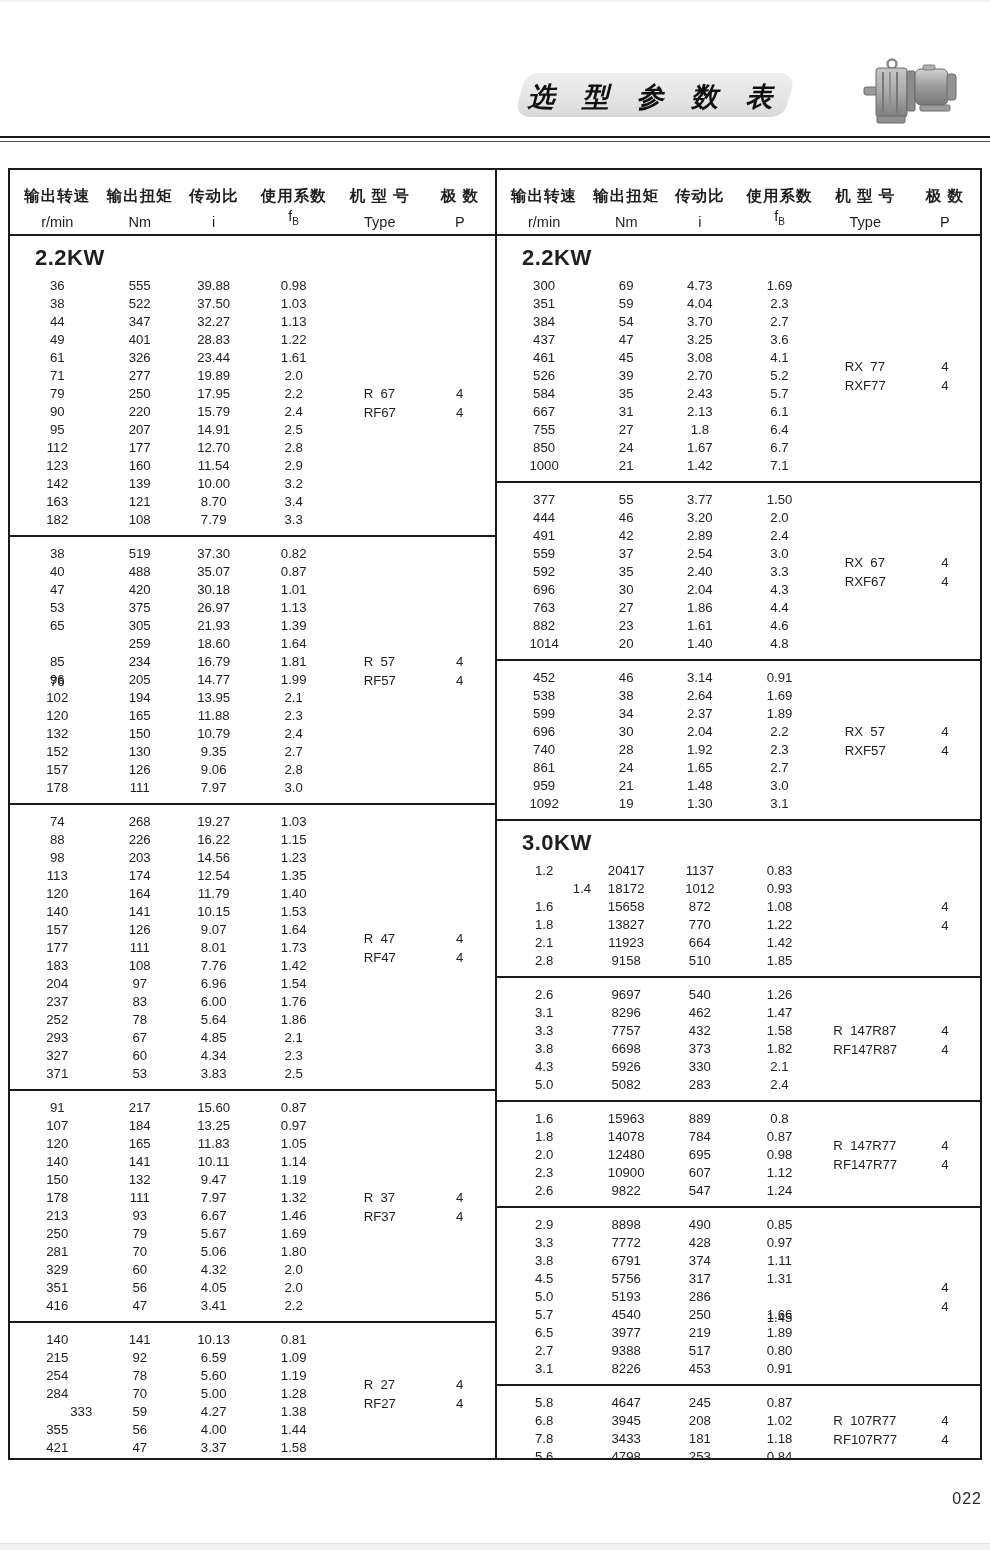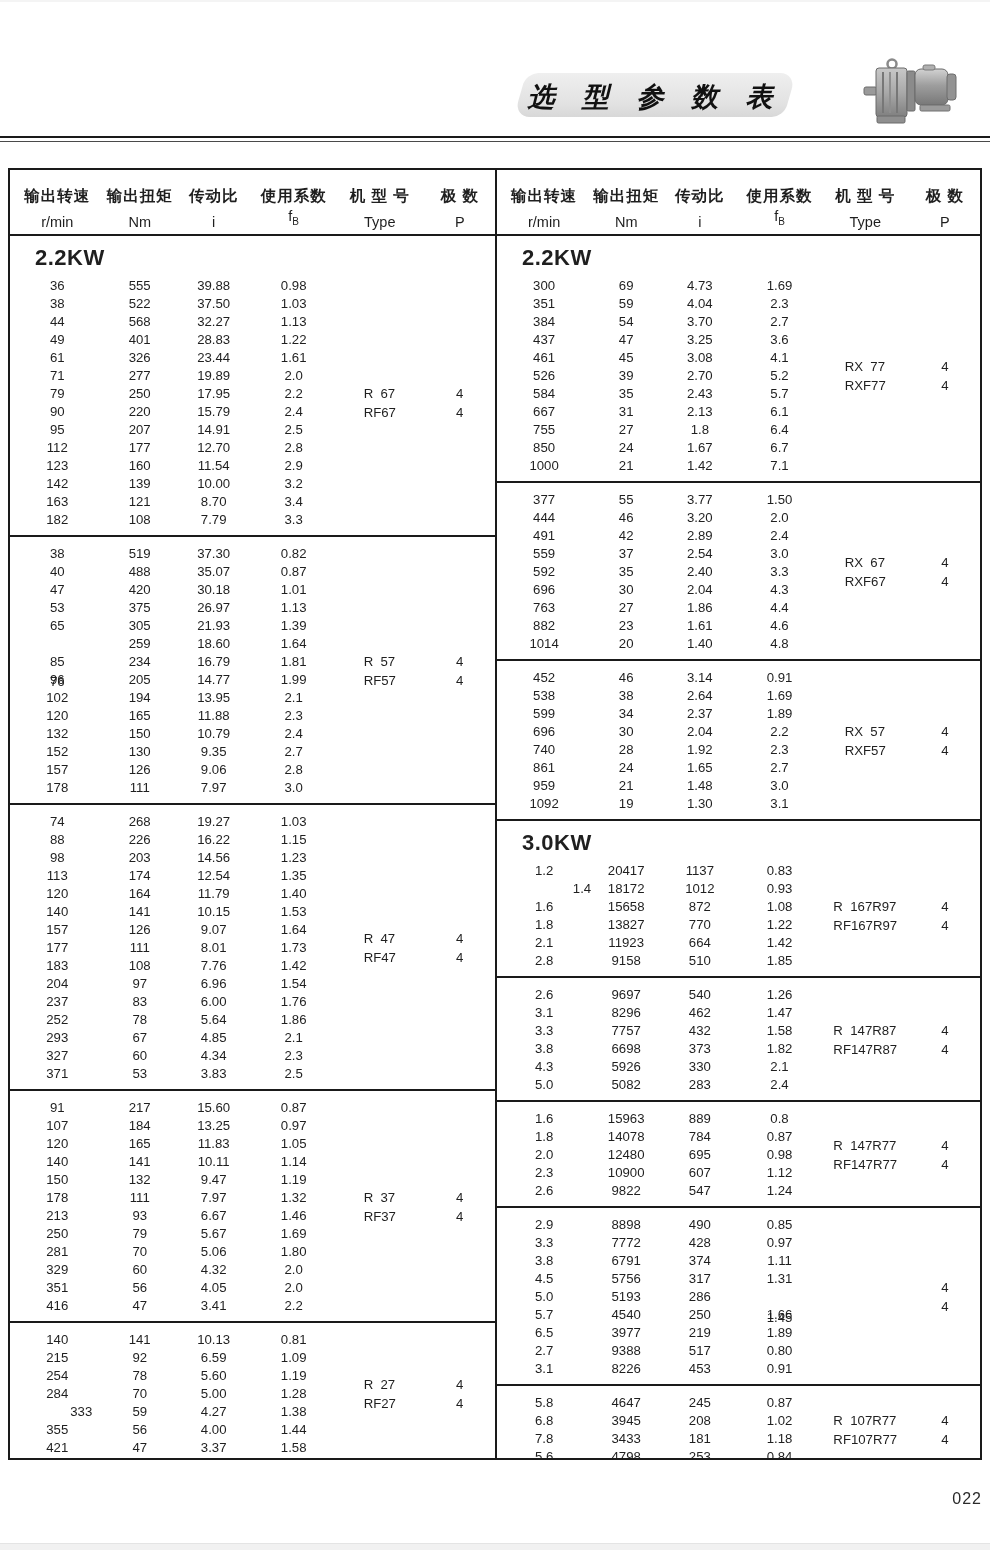--- a/index.html
+++ b/index.html
@@ -136,21 +136,21 @@
         <div class="grid">
           <div class="cell" style="grid-area: 1 / 1;">36</div>
           <div class="cell" style="grid-area: 1 / 2;">555</div>
           <div class="cell" style="grid-area: 1 / 3;">39.88</div>
           <div class="cell" style="grid-area: 1 / 4;">0.98</div>
           <div class="cell" style="grid-area: 2 / 1;">38</div>
           <div class="cell" style="grid-area: 2 / 2;">522</div>
           <div class="cell" style="grid-area: 2 / 3;">37.50</div>
           <div class="cell" style="grid-area: 2 / 4;">1.03</div>
           <div class="cell" style="grid-area: 3 / 1;">44</div>
-          <div class="cell" style="grid-area: 3 / 2;">568</div>
+          <div class="cell" style="grid-area: 3 / 2;">347</div>
           <div class="cell" style="grid-area: 3 / 3;">32.27</div>
           <div class="cell" style="grid-area: 3 / 4;">1.13</div>
           <div class="cell" style="grid-area: 4 / 1;">49</div>
           <div class="cell" style="grid-area: 4 / 2;">401</div>
           <div class="cell" style="grid-area: 4 / 3;">28.83</div>
           <div class="cell" style="grid-area: 4 / 4;">1.22</div>
           <div class="cell" style="grid-area: 5 / 1;">61</div>
           <div class="cell" style="grid-area: 5 / 2;">326</div>
           <div class="cell" style="grid-area: 5 / 3;">23.44</div>
           <div class="cell" style="grid-area: 5 / 4;">1.61</div>
@@ -641,26 +641,20 @@
           <div class="cell" style="grid-area: 4 / 3;">770</div>
           <div class="cell" style="grid-area: 4 / 4;">1.22</div>
           <div class="cell" style="grid-area: 5 / 1;">2.1</div>
           <div class="cell" style="grid-area: 5 / 2;">11923</div>
           <div class="cell" style="grid-area: 5 / 3;">664</div>
           <div class="cell" style="grid-area: 5 / 4;">1.42</div>
           <div class="cell" style="grid-area: 6 / 1;">2.8</div>
           <div class="cell" style="grid-area: 6 / 2;">9158</div>
           <div class="cell" style="grid-area: 6 / 3;">510</div>
           <div class="cell" style="grid-area: 6 / 4;">1.85</div>
-          <div class="cell type-cell" style="grid-area: 1 / 5 / span 6;">
-            <div class="type-inner">
-              <div class="type-line">R  167R97</div>
-              <div class="type-line">RF167R97</div>
-            </div>
-          </div>
           <div class="cell pole-cell" style="grid-area: 1 / 6 / span 6;">
             <div class="pole-line">4</div>
             <div class="pole-line">4</div>
           </div>
         </div>
       </div>
       <div class="block">
         <div class="grid">
           <div class="cell" style="grid-area: 1 / 1;">2.6</div>
           <div class="cell" style="grid-area: 1 / 2;">9697</div>

